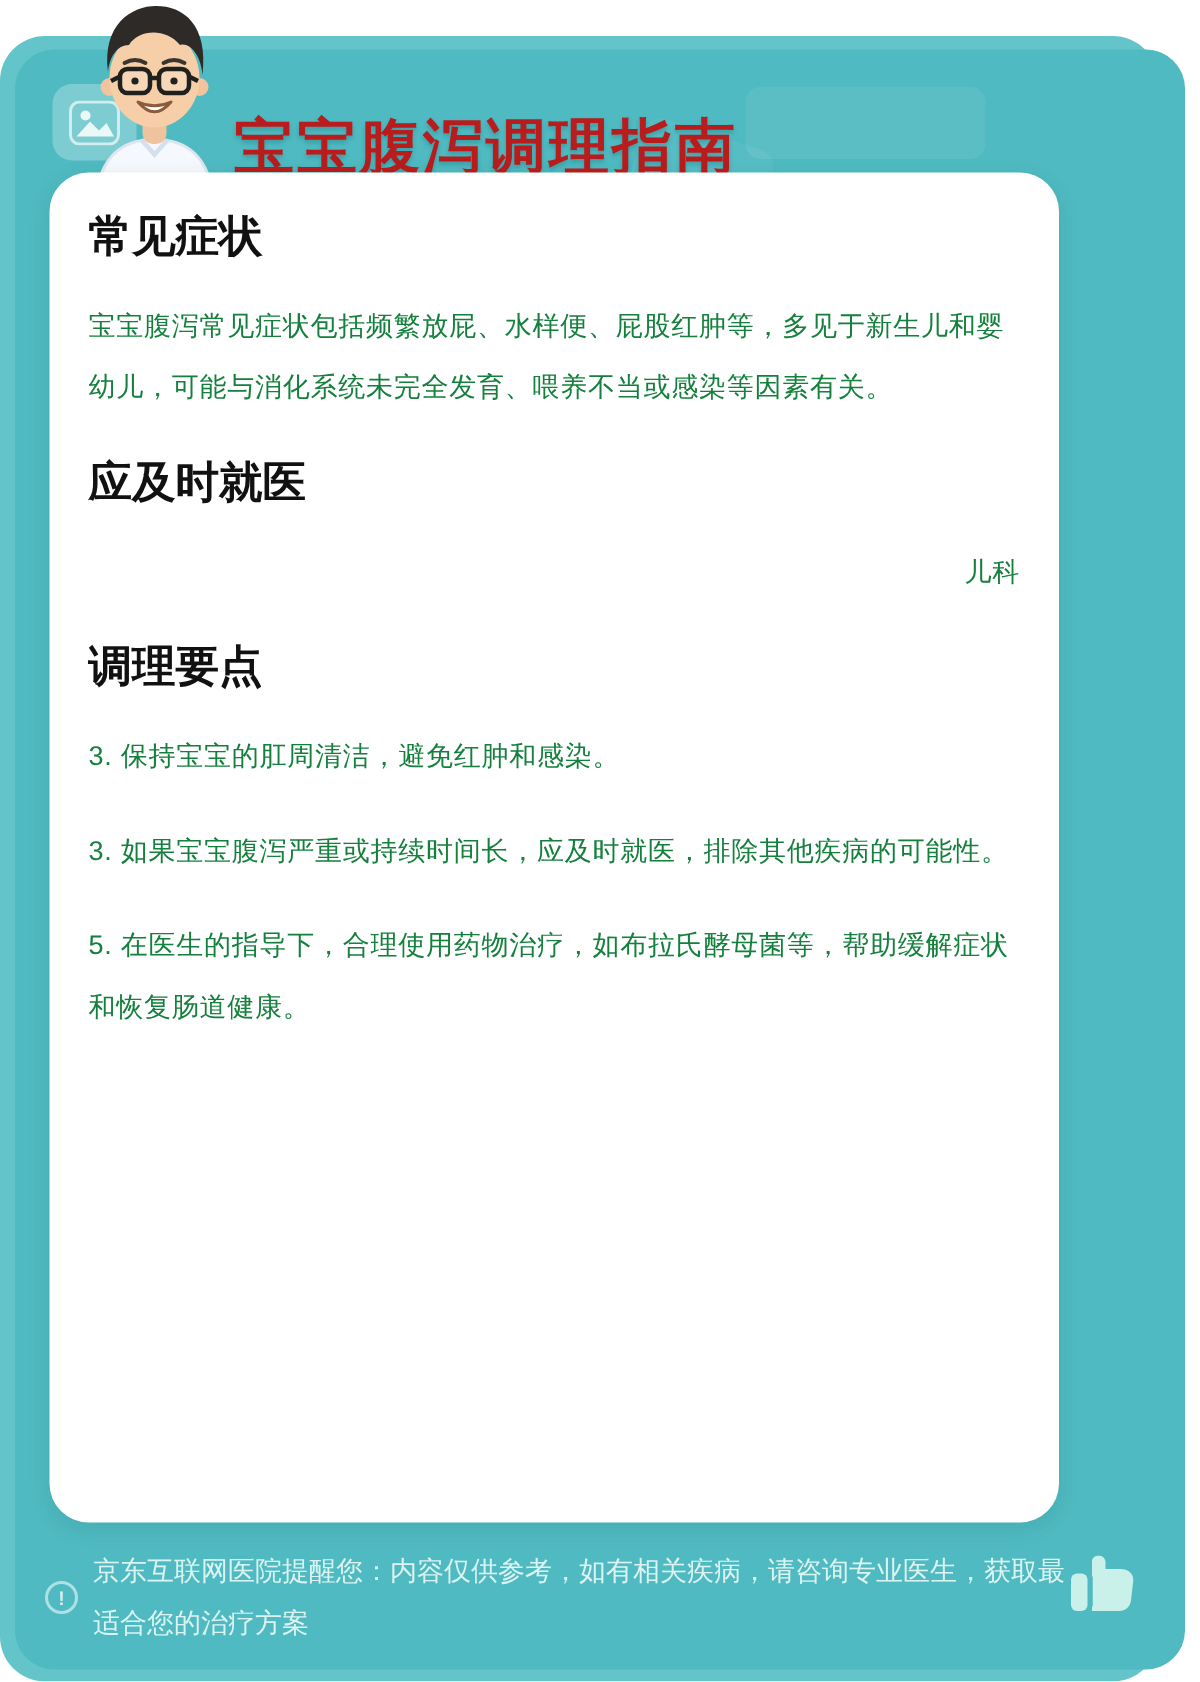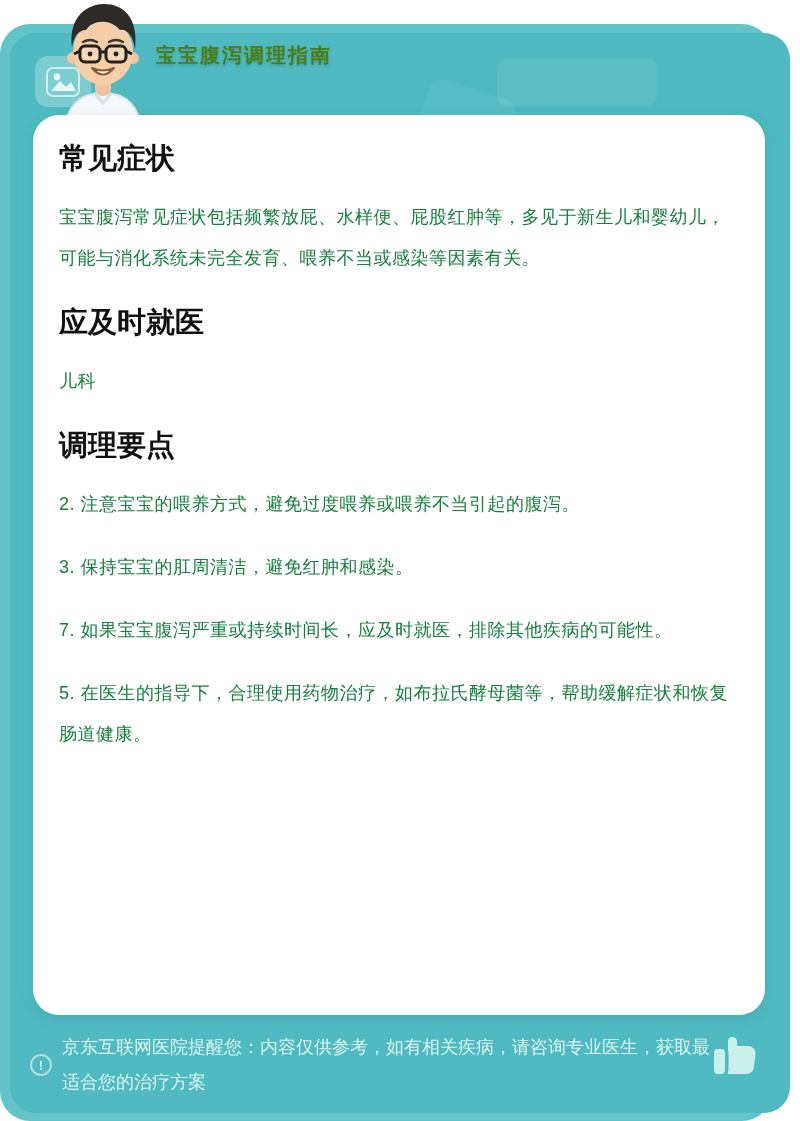--- a/index.html
+++ b/index.html
@@ -30,42 +30,42 @@
   
   .photo-badge {
     position:absolute; left:35px; top:56px; width:56px; height:51px;
     background:rgba(255,255,255,0.26); border-radius:13px;
     display:flex; align-items:center; justify-content:center;
   }
   .avatar {
     position:absolute; left:52px; top:2px; width:102px; height:132px;
   }
   .page-title {
-    position:absolute; left:156px; top:42px;
-    font-size:20px; font-weight:bold; color:#4d7c0f; letter-spacing:2px;
+    position:absolute; left:156px; top:70px;
+    font-size:40px; font-weight:bold; color:#b91c1c; letter-spacing:2px;
     text-shadow:0 2px 3px rgba(0,70,80,0.25);
   }
   
   .card {
-    position:absolute; left:33px; top:115px; width:732px; height:900px;
+    position:absolute; left:33px; top:115px; width:673px; height:900px;
     background:#ffffff; border-radius:26px;
     padding:26px 26px 20px 26px;
     box-shadow:0 4px 14px rgba(0,60,70,0.10);
     overflow:hidden;
   }
   .section-heading {
     font-size:29px; font-weight:bold; color:#111111;
     line-height:34px; margin:26px 0 22px 0;
   }
   .section-heading.first { margin-top:0; }
   .body-text {
     font-size:18px; color:#15803d; line-height:41px;
     letter-spacing:0.5px;
   }
-  .dept-text { margin:18px 0 0 0; }
+  .dept-text { margin:18px 0 0 0;text-align:right; }
   .tip-item { margin-bottom:22px; }
   .tip-item:last-child { margin-bottom:0; }
   
   .footer {
     position:absolute; left:30px; top:1030px; width:740px;
     display:flex; align-items:center;
   }
   .info-icon {
     flex:0 0 auto; width:22px; height:22px; border-radius:50%;
     border:2px solid rgba(255,255,255,0.55);
@@ -132,23 +132,22 @@
 <h1 class="page-title">宝宝腹泻调理指南</h1>
 
 <div class="card">
   <h2 class="section-heading first">常见症状</h2>
   <p class="body-text">宝宝腹泻常见症状包括频繁放屁、水样便、屁股红肿等，多见于新生儿和婴幼儿，可能与消化系统未完全发育、喂养不当或感染等因素有关。</p>
 
   <h2 class="section-heading">应及时就医</h2>
   <p class="body-text dept-text">儿科</p>
 
   <h2 class="section-heading">调理要点</h2>
-  <p class="body-text tip-item">2. 注意宝宝的喂养方式，避免过度喂养或喂养不当引起的腹泻。</p>
   <p class="body-text tip-item">3. 保持宝宝的肛周清洁，避免红肿和感染。</p>
-  <p class="body-text tip-item">7. 如果宝宝腹泻严重或持续时间长，应及时就医，排除其他疾病的可能性。</p>
+  <p class="body-text tip-item">3. 如果宝宝腹泻严重或持续时间长，应及时就医，排除其他疾病的可能性。</p>
   <p class="body-text tip-item">5. 在医生的指导下，合理使用药物治疗，如布拉氏酵母菌等，帮助缓解症状和恢复肠道健康。</p>
 </div>
 
 <div class="footer">
   <div class="info-icon">!</div>
   <div class="footer-text">京东互联网医院提醒您：内容仅供参考，如有相关疾病，请咨询专业医生，获取最适合您的治疗方案</div>
   <div class="thumb-wrap">
     <svg width="42" height="38" viewBox="0 0 42 38" aria-hidden="true">
       <path d="M14,4 C14,1.5 16,0 18.5,0 C21,0 23,2 23,4.5 L23,9 L33,9 C38,9 42,12 41.5,17 L40,30 C39.5,34 36.5,37 32,37 L14,37 Z" fill="#c9f0e9"></path>
       <rect x="0" y="12" width="11" height="25" rx="4" fill="#c9f0e9"></rect>

